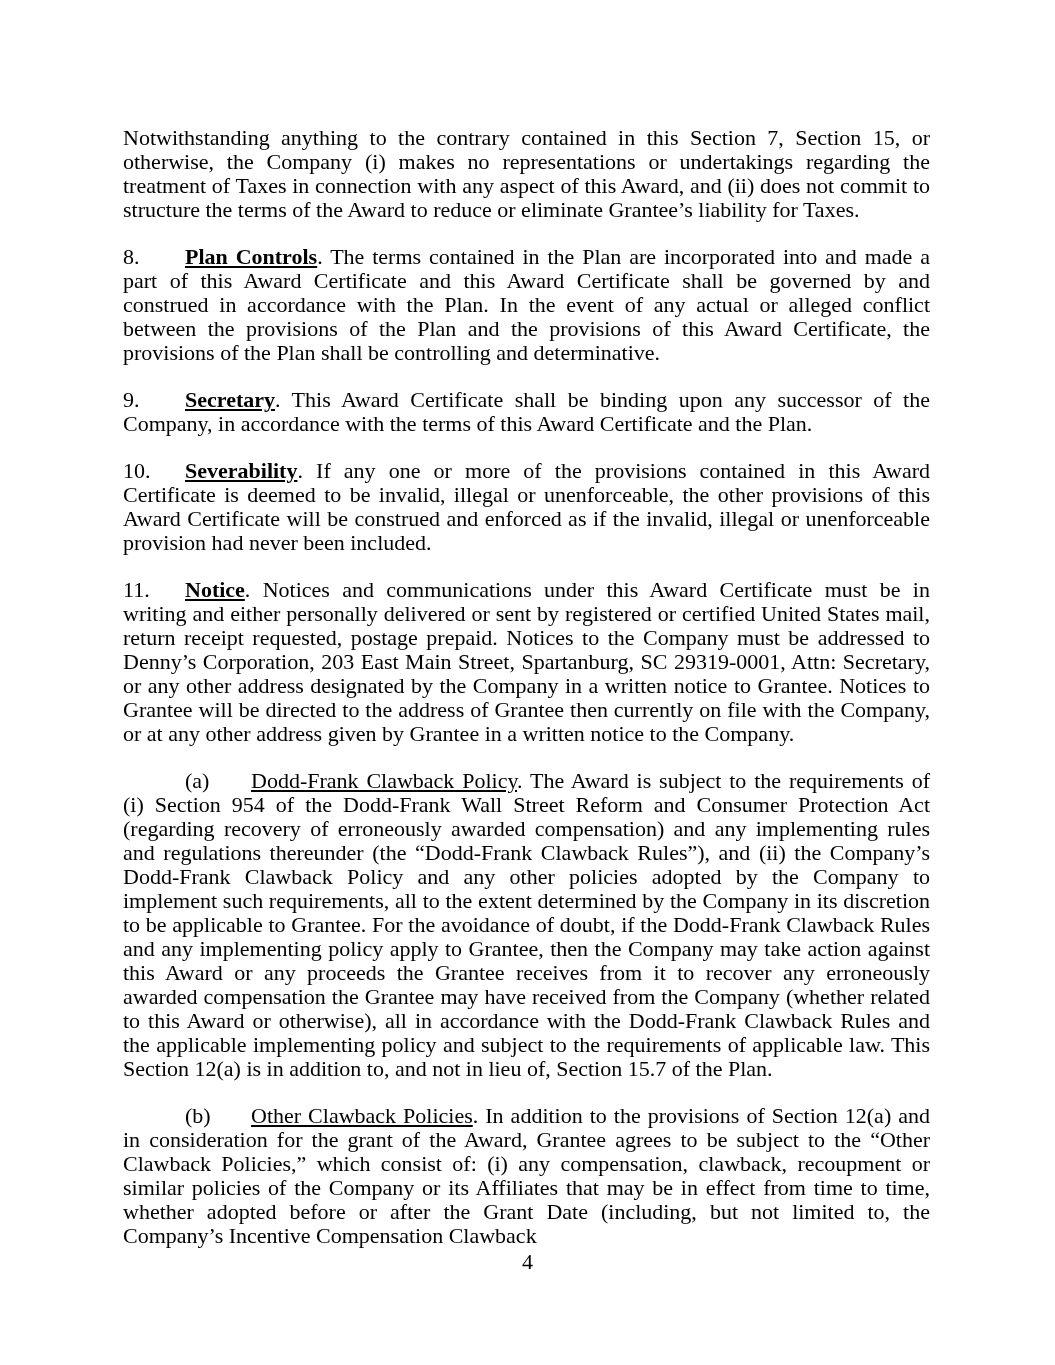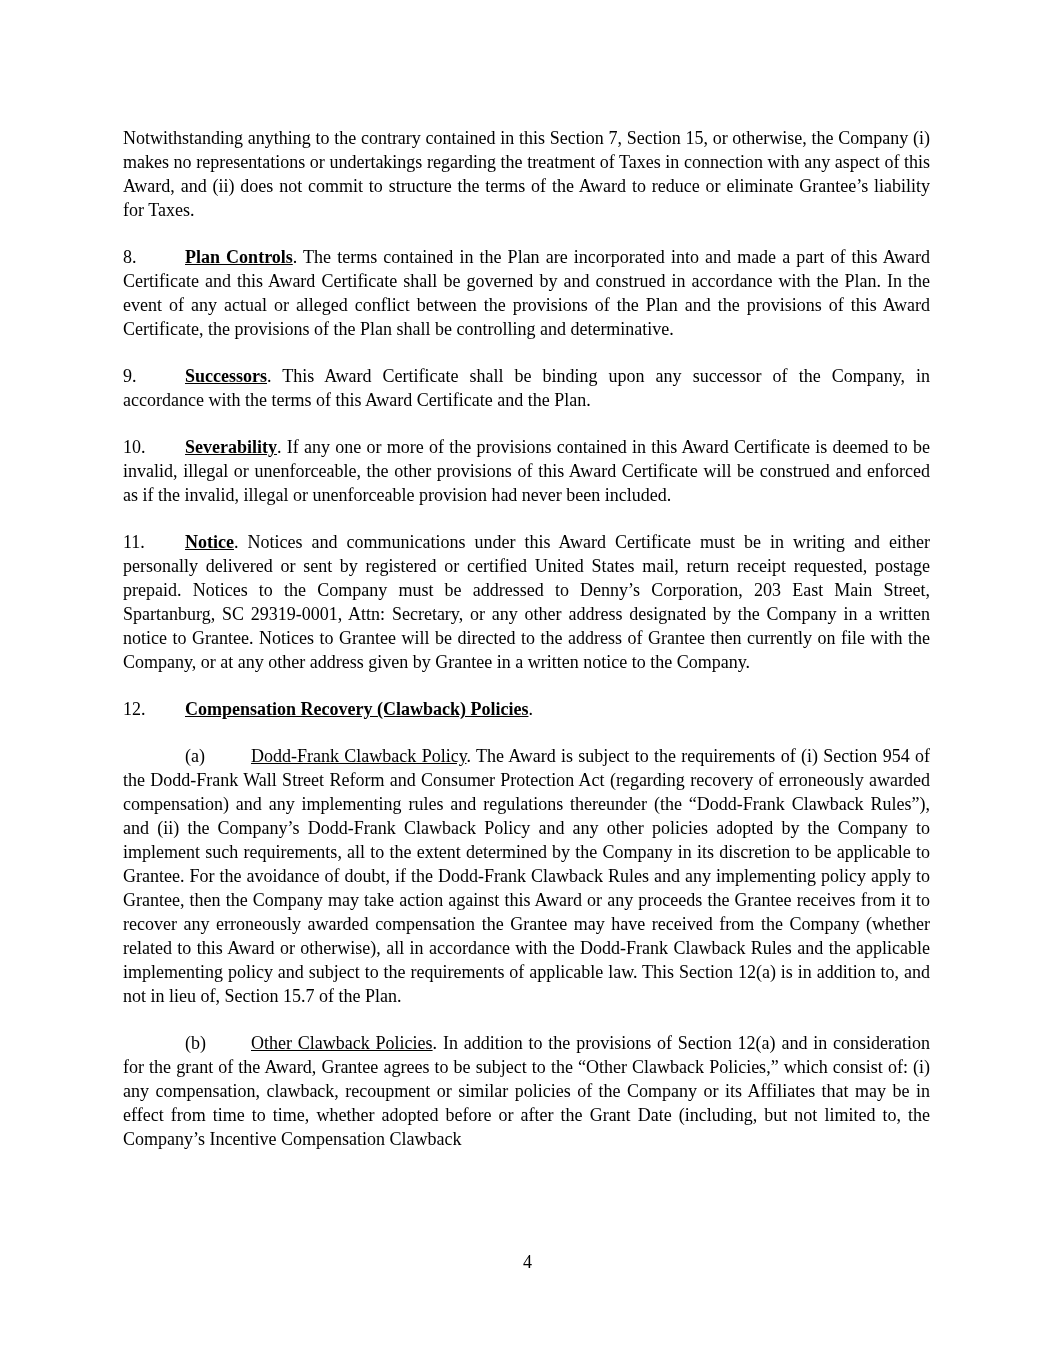--- a/index.html
+++ b/index.html
@@ -6,21 +6,21 @@
   html, body { background: #888888; }
   .sheet {
     width: 1055px;
     height: 1365px;
     margin: 0 auto;
     background: #ffffff;
     color: #000000;
     position: relative;
     padding: 126px 125px 0 123px;
     font-family: "Liberation Serif", "DejaVu Serif", serif;
-    font-size: 18px;
+    font-size: 22px;
     line-height: 24px;
   }
   .para {
     text-align: justify;
     margin-bottom: 23px;
   }
   .sec-num {
     display: inline-block;
     width: 62px;
     text-indent: 0;
@@ -51,27 +51,26 @@
 </style>
 </head>
 <body>
 
 <div class="sheet">
 
   <p class="para">Notwithstanding anything to the contrary contained in this Section 7, Section 15, or otherwise, the Company (i) makes no representations or undertakings regarding the treatment of Taxes in connection with any aspect of this Award, and (ii) does not commit to structure the terms of the Award to reduce or eliminate Grantee’s liability for Taxes.</p>
 
   <p class="para"><span class="sec-num">8.</span><span class="sec-heading">Plan Controls</span><span class="sec-body">.  The terms contained in the Plan are incorporated into and made a part of this Award Certificate and this Award Certificate shall be governed by and construed in accordance with the Plan.  In the event of any actual or alleged conflict between the provisions of the Plan and the provisions of this Award Certificate, the provisions of the Plan shall be controlling and determinative.</span></p>
 
-  <p class="para"><span class="sec-num">9.</span><span class="sec-heading">Successors</span><span class="sec-body">.  This Award Certificate shall be binding upon any successor of the Company, in accordance with the terms of this Award Certificate and the Plan.</span></p>
+  <p class="para"><span class="sec-num">9.</span><span class="sec-heading">Secretary</span><span class="sec-body">.  This Award Certificate shall be binding upon any successor of the Company, in accordance with the terms of this Award Certificate and the Plan.</span></p>
 
   <p class="para"><span class="sec-num">10.</span><span class="sec-heading">Severability</span><span class="sec-body">.  If any one or more of the provisions contained in this Award Certificate is deemed to be invalid, illegal or unenforceable, the other provisions of this Award Certificate will be construed and enforced as if the invalid, illegal or unenforceable provision had never been included.</span></p>
 
   <p class="para"><span class="sec-num">11.</span><span class="sec-heading">Notice</span><span class="sec-body">.  Notices and communications under this Award Certificate must be in writing and either personally delivered or sent by registered or certified United States mail, return receipt requested, postage prepaid.  Notices to the Company must be addressed to Denny’s Corporation, 203 East Main Street, Spartanburg, SC 29319-0001, Attn: Secretary, or any other address designated by the Company in a written notice to Grantee.  Notices to Grantee will be directed to the address of Grantee then currently on file with the Company, or at any other address given by Grantee in a written notice to the Company.</span></p>
 
-  <p class="para"><span class="sec-num">12.</span><span class="sec-heading">Compensation Recovery (Clawback) Policies</span><span class="sec-body">.</span></p>
 
   <p class="para sub"><span class="sub-label">(a)</span><span class="sub-heading">Dodd-Frank Clawback Policy</span><span class="sub-body">.  The Award is subject to the requirements of (i) Section 954 of the Dodd-Frank Wall Street Reform and Consumer Protection Act (regarding recovery of erroneously awarded compensation) and any implementing rules and regulations thereunder (the “Dodd-Frank Clawback Rules”), and (ii) the Company’s Dodd-Frank Clawback Policy and any other policies adopted by the Company to implement such requirements, all to the extent determined by the Company in its discretion to be applicable to Grantee. For the avoidance of doubt, if the Dodd-Frank Clawback Rules and any implementing policy apply to Grantee, then the Company may take action against this Award or any proceeds the Grantee receives from it to recover any erroneously awarded compensation the Grantee may have received from the Company (whether related to this Award or otherwise), all in accordance with the Dodd-Frank Clawback Rules and the applicable implementing policy and subject to the requirements of applicable law. This Section 12(a) is in addition to, and not in lieu of, Section 15.7 of the Plan.</span></p>
 
   <p class="para sub"><span class="sub-label">(b)</span><span class="sub-heading">Other Clawback Policies</span><span class="sub-body">.  In addition to the provisions of Section 12(a) and in consideration for the grant of the Award, Grantee agrees to be subject to the “Other Clawback Policies,” which consist of: (i) any compensation, clawback, recoupment or similar policies of the Company or its Affiliates that may be in effect from time to time, whether adopted before or after the Grant Date (including, but not limited to, the Company’s Incentive Compensation Clawback</span></p>
 
   <div class="page-number">4</div>
 
 </div>
 
 </body></html>

